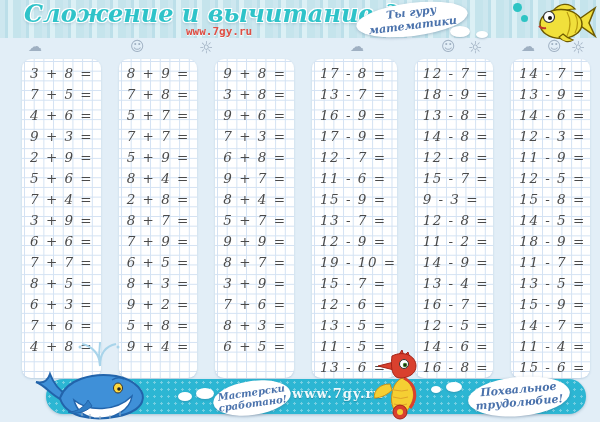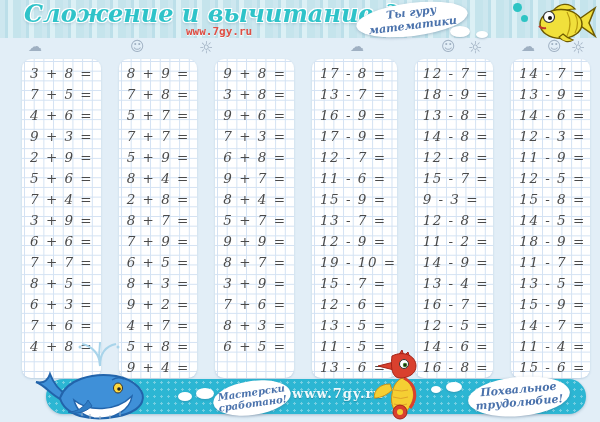--- a/index.html
+++ b/index.html
@@ -223,23 +223,20 @@
           <span class="expr">7 + 9 =</span>
         </div>
         <div class="row">
           <span class="expr">6 + 5 =</span>
         </div>
         <div class="row">
           <span class="expr">8 + 3 =</span>
         </div>
         <div class="row">
           <span class="expr">9 + 2 =</span>
-        </div>
-        <div class="row">
-          <span class="expr">4 + 7 =</span>
         </div>
         <div class="row">
           <span class="expr">5 + 8 =</span>
         </div>
         <div class="row">
           <span class="expr">9 + 4 =</span>
         </div>
       </div>
     <div class="col">
 

